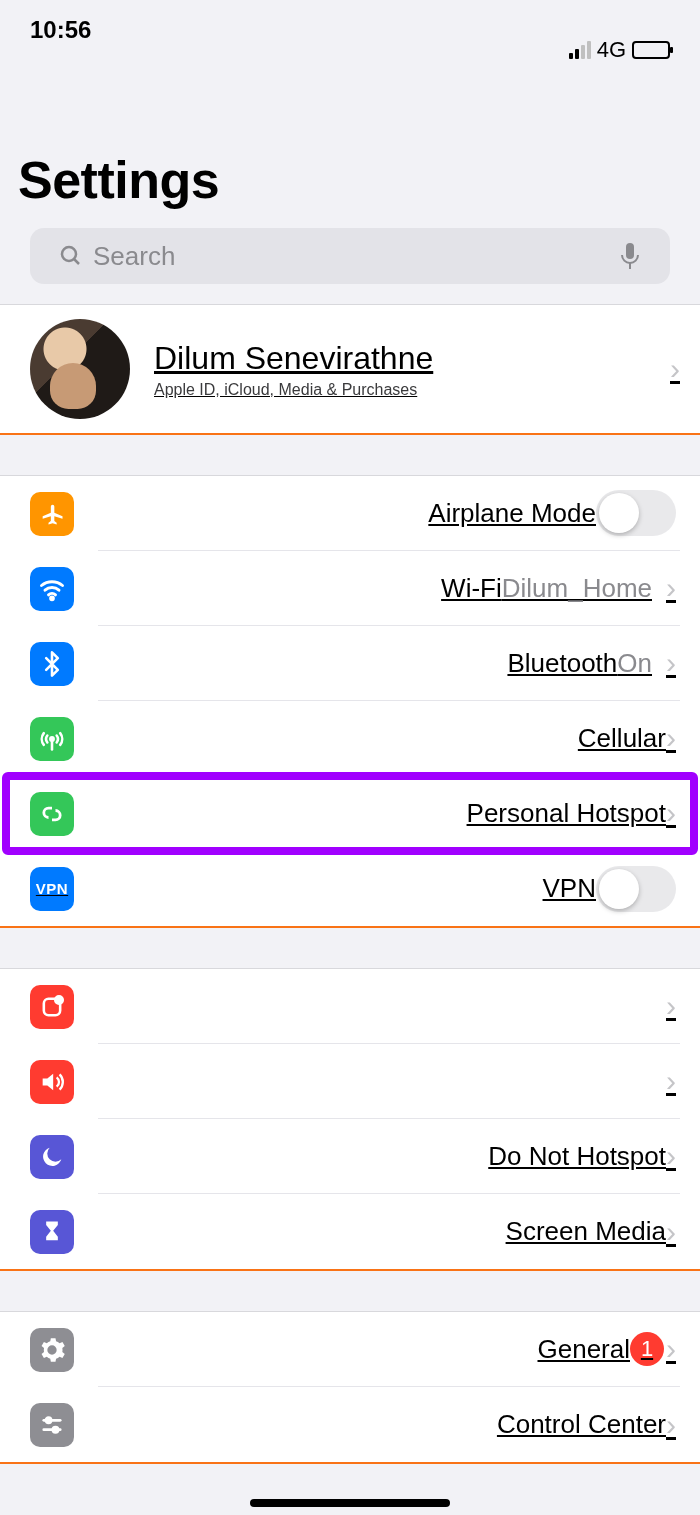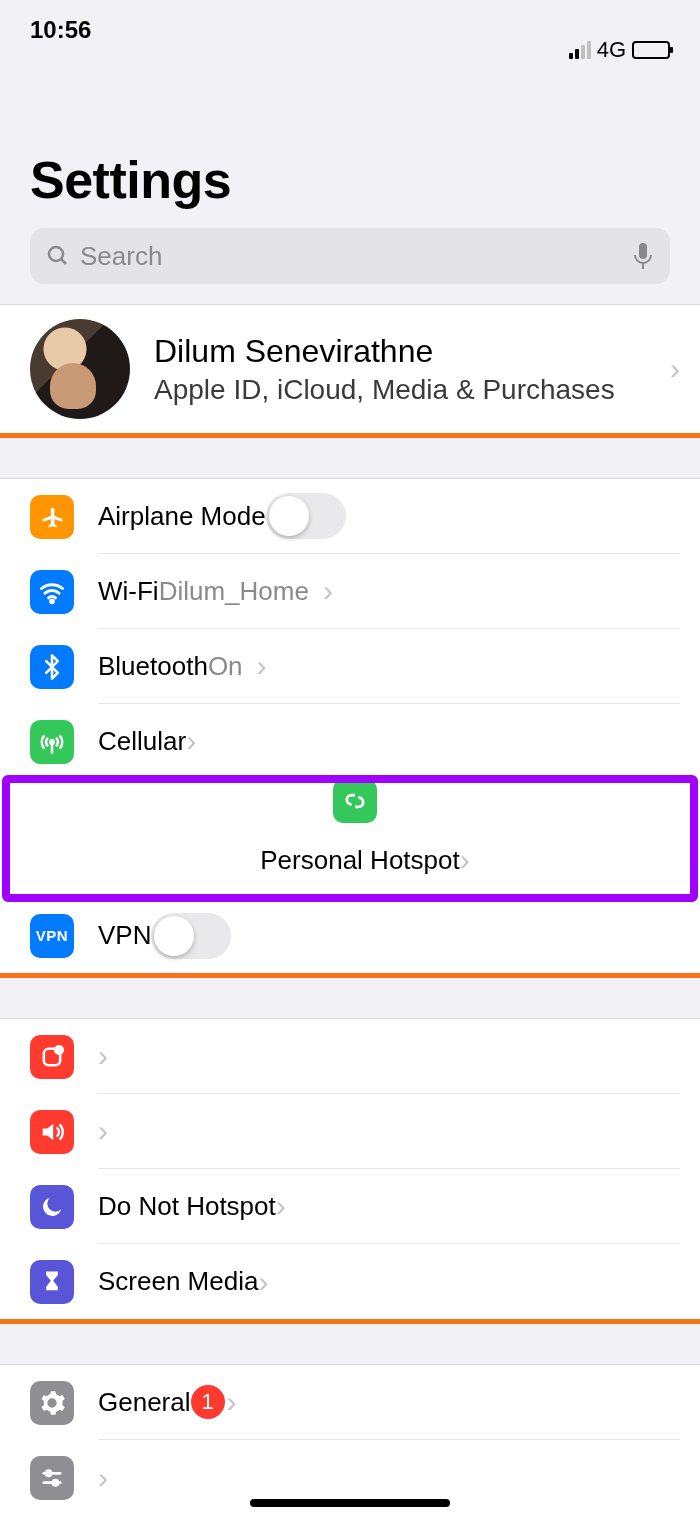--- a/index.html
+++ b/index.html
@@ -6,55 +6,55 @@
   html, body { width: 700px; height: 1515px; font-family: -apple-system, "Helvetica Neue", Arial, sans-serif; background: #f2f2f6; color: #000; overflow: hidden; }
   .status-bar { height: 60px; display: flex; align-items: center; justify-content: space-between; padding: 0 30px; font-size: 24px; font-weight: 600; gap: 18px; }
   .status-right { display: flex; align-items: center; gap: 6px; margin-top: 40px; }
   .signal { display: inline-flex; align-items: flex-end; gap: 2px; }
   .signal span { width: 4px; background: #000; display: inline-block; border-radius: 1px; }
   .signal span.dim { background: #c0c0c0; }
   .nettype { font-size: 22px; font-weight: 500; }
   .battery { width: 38px; height: 18px; border: 2px solid #000; border-radius: 4px; position: relative; }
   .battery::after { content: ""; position: absolute; right: -5px; top: 4px; width: 3px; height: 6px; background: #000; border-radius: 1px; }
   .battery .fill { background: #000; height: 100%; width: 70%; border-radius: 1px; }
-  .title-area { padding: 90px 30px 10px 30px; }
+  .title-area { padding: 90px 30px 10px 18px; }
   .page-title { font-size: 52px; font-weight: 800; letter-spacing: -0.5px; }
   .search-wrap { padding: 8px 30px 20px 30px; }
-  .search { background: #e3e3e8; border-radius: 14px; height: 56px; display: flex; align-items: center; padding: 0 16px; gap: 10px; color: #8a8a8e; }
+  .search { background: #e3e3e8; border-radius: 14px; height: 56px; display: flex; align-items: center; padding: 0 29px; gap: 10px; color: #8a8a8e; }
   .search input { flex: 1; border: none; background: transparent; font-size: 26px; color: #000; outline: none; }
   .search input::placeholder { color: #8a8a8e; }
-  .section { background: #fff; border-top: 1px solid #d8d8dc; border-bottom: 5px solid #f97316; }
+  .section { background: #fff; border-top: 1px solid #d8d8dc; border-bottom: 2px solid #f97316; text-decoration: underline; }
   .gap { height: 40px; }
   .profile-row { display: flex; align-items: center; padding: 14px 20px 14px 30px; gap: 24px; min-height: 120px; position: relative; }
   .avatar { width: 100px; height: 100px; border-radius: 50%; background: radial-gradient(circle at 35% 30%, #e8c9a8 0 22%, transparent 23%), linear-gradient(135deg,#4a3b31 0 40%,#1f1a17 40% 100%); position: relative; overflow: hidden; }
   .avatar::after { content:""; position:absolute; left:20px; top:44px; width:46px; height:46px; background:#c79a75; border-radius:50% 50% 40% 40%; }
   .profile-text .name { font-size: 32px; font-weight: 400; }
-  .profile-text .sub { font-size: 28px; color: #3a3a3c; margin-top: 4px; }
+  .profile-text .sub { font-size: 16px; color: #3a3a3c; margin-top: 4px; }
   .row { display: flex; align-items: center; padding: 0 20px 0 30px; min-height: 75px; position: relative; }
   .row .icon { width: 44px; height: 44px; border-radius: 10px; display: flex; align-items: center; justify-content: center; flex-shrink: 0; }
-  .row .label-area { flex: 1; display: flex; align-items: center; justify-content: flex-start; margin-left: 24px; min-height: 75px; border-bottom: 1px solid #e5e5ea; padding-right: 4px; }
+  .row .label-area { flex: 1; display: flex; align-items: center; justify-content: flex-end; margin-left: 24px; min-height: 75px; border-bottom: 1px solid #e5e5ea; padding-right: 4px; }
   .row:last-child .label-area { border-bottom: none; }
   .row .label { font-size: 26px; }
   .row .detail { font-size: 26px; color: #8a8a8e; margin-right: 12px; }
   .row .right { display: flex; align-items: center; gap: 2px; }
   .chevron { color: #c5c5c8; font-size: 30px; line-height: 1; }
   .toggle { width: 80px; height: 46px; background: #e9e9eb; border-radius: 23px; position: relative; }
   .toggle .knob { position: absolute; left: 3px; top: 3px; width: 40px; height: 40px; background: #fff; border-radius: 50%; box-shadow: 0 2px 5px rgba(0,0,0,0.25); }
   .badge { min-width: 34px; height: 34px; background: #ff3b30; color: #fff; border-radius: 17px; display: flex; align-items: center; justify-content: center; font-size: 22px; font-weight: 500; padding: 0 8px; }
   .highlight-wrap { position: absolute; left: 2px; right: 2px; top: -4px; bottom: -4px; border: 8px solid #a100ff; border-radius: 6px; pointer-events: none; z-index: 5; }
   .home-indicator { position: absolute; left: 50%; transform: translateX(-50%); bottom: 8px; width: 200px; height: 8px; background: #000; border-radius: 4px; }
   .icon svg { width: 28px; height: 28px; }
   .icon.orange { background:#ff9500; }
   .icon.blue { background:#007aff; }
   .icon.green { background:#34c759; }
   .icon.red { background:#ff3b30; }
   .icon.purple { background:#5856d6; }
   .icon.gray { background:#8e8e93; }
   .icon.vpn { background:#007aff; color:#fff; font-size:15px; font-weight:700; letter-spacing:0.5px; }
-  .row-rel { position: relative; flex-direction: column; }
+  .row-rel { position: relative; }
 </style>
 </head>
 <body>
 
 <div class="status-bar">
   <span>10:56</span>
   <div class="status-right">
     <span class="signal">
       <span style="height:6px"></span>
         <span style="height:10px"></span>
@@ -269,20 +269,21 @@
   <div class="row">
     <div class="icon gray">
       <svg viewBox="0 0 24 24" fill="none" stroke="#fff" stroke-width="2.4" stroke-linecap="round">
           <line x1="5" y1="8" x2="19" y2="8"></line>
           <circle cx="9" cy="8" r="2.2" fill="#fff"></circle>
           <line x1="5" y1="16" x2="19" y2="16"></line>
           <circle cx="15" cy="16" r="2.2" fill="#fff"></circle>
         </svg>
     </div>
     <div class="label-area">
+      <span class="label">Control Center</span>
       <div class="right">
           <span class="chevron">›</span>
         </div>
     </div>
   </div>
 </div>
 
 <div class="home-indicator"></div>
 
 </body></html>

